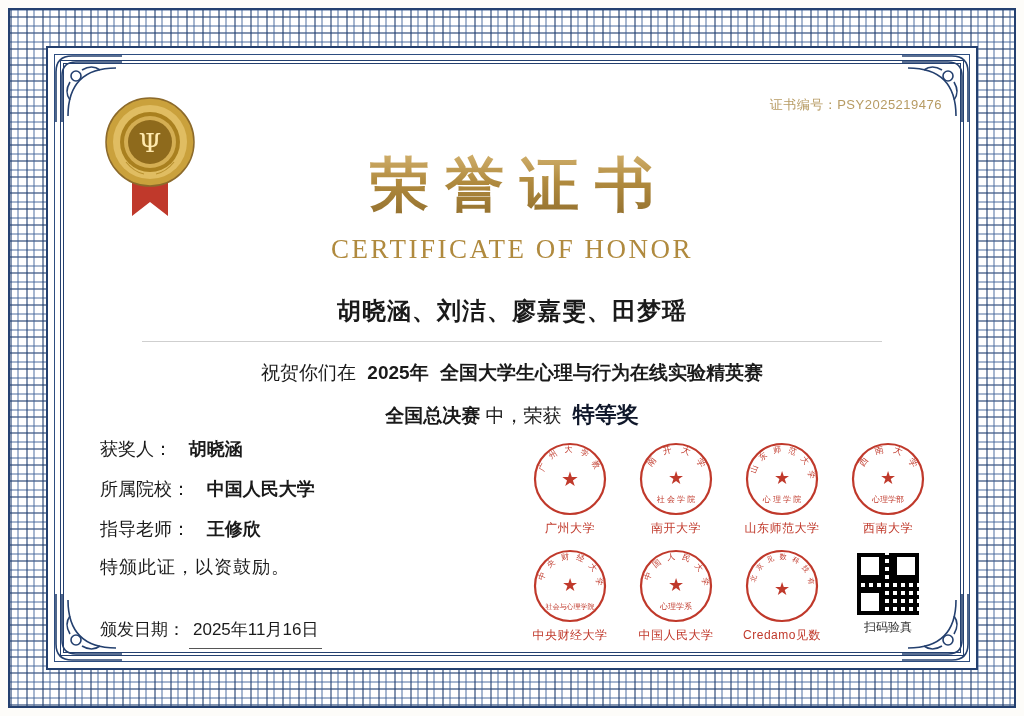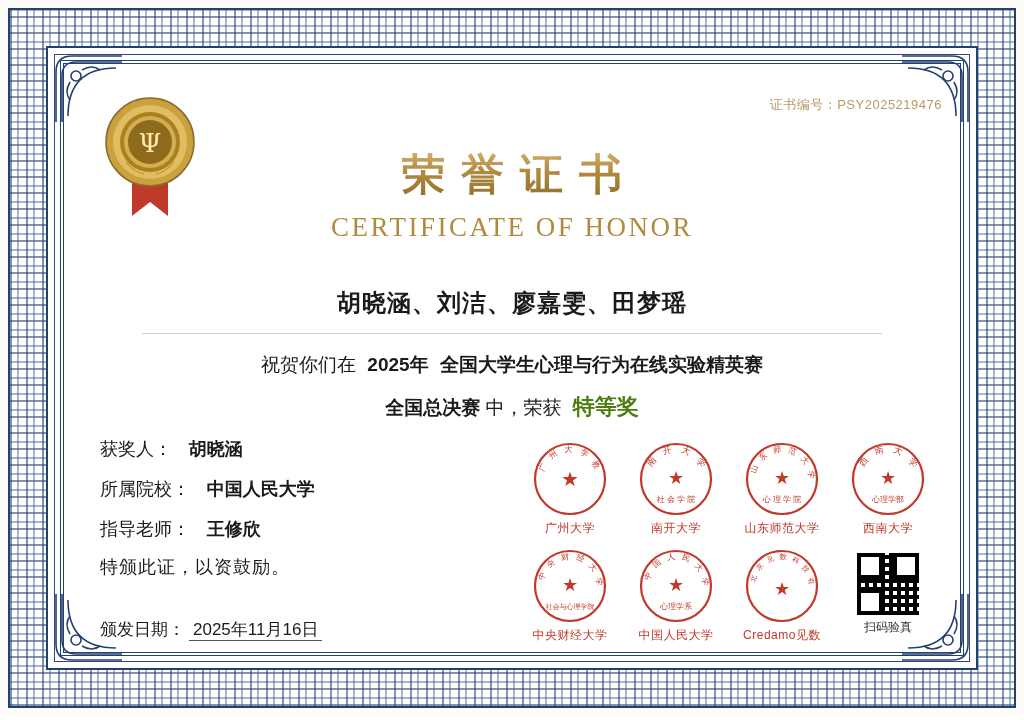--- a/index.html
+++ b/index.html
@@ -74,42 +74,42 @@
   
   .medal{
     position:absolute;left:18px;top:12px;width:108px;height:128px;
   }
   .medal svg{display:block;}
 
   .title-zh{
     text-align:center;
     margin-top:68px;
     font-family:"DejaVu Serif","Liberation Serif",serif;
-    font-size:43px;
+    font-size:59px;
     font-weight:bold;
     letter-spacing:16px;
     text-indent:16px;
     background:linear-gradient(180deg,#d9b978 0%,#b08a3e 45%,#8c6a2b 100%);
     -webkit-background-clip:text;
     background-clip:text;
     color:transparent;
     -webkit-text-fill-color:transparent;
   }
   .title-en{
     text-align:center;
     margin-top:8px;
     font-family:"Liberation Serif","DejaVu Serif",serif;
     font-size:27px;
     letter-spacing:2.5px;
     color:#b08a3e;
   }
 
   .recipients{
     text-align:center;
-    margin-top:44px;
+    margin-top:30px;
     font-size:24px;
     font-weight:bold;
     color:#1a1a1a;
     letter-spacing:1px;
   }
   .rule{
     margin:14px auto 0 auto;
     width:740px;height:1px;background:#cfcfcf;
   }
 
@@ -122,40 +122,40 @@
   .congrats .seg{margin:0 3px;}
   .congrats .bold{font-weight:bold;}
   .stage-line{
     text-align:center;
     margin-top:14px;
     font-size:19px;
     color:#1a1a1a;
   }
   .stage-line .stage{font-weight:bold;}
   .stage-line .award{
-    color:#4d7c0f;font-weight:bold;font-size:22px;margin-left:6px;
+    color:#0f172a;font-weight:bold;font-size:22px;margin-left:6px;
   }
 
   .details{
     position:absolute;left:22px;top:352px;
     font-size:18px;color:#1a1a1a;line-height:40px;font-family:Liberation Mono, monospace;
   }
   .details .row{white-space:nowrap;}
   .details .label{color:#1a1a1a;}
   .details .value{font-weight:bold;margin-left:6px;}
   .encourage{
     position:absolute;left:22px;top:477px;
     font-size:18px;color:#1a1a1a;letter-spacing:1px;
   }
   .issue{
     position:absolute;left:22px;top:540px;
     font-size:17px;color:#1a1a1a;
   }
   .issue .date{
-    border-bottom:1px solid #555;padding:0 4px 1px 4px;margin-left:4px;
+    border-bottom:1px solid #555;padding:0 4px 9px 4px;margin-left:4px;
   }
 
   
   .stamps{
     position:absolute;right:2px;top:362px;
     width:420px;
   }
   .stamp-row{display:flex;justify-content:flex-start;gap:14px;margin-bottom:10px;}
   .stamp-cell{width:92px;text-align:center;}
   .stamp{

